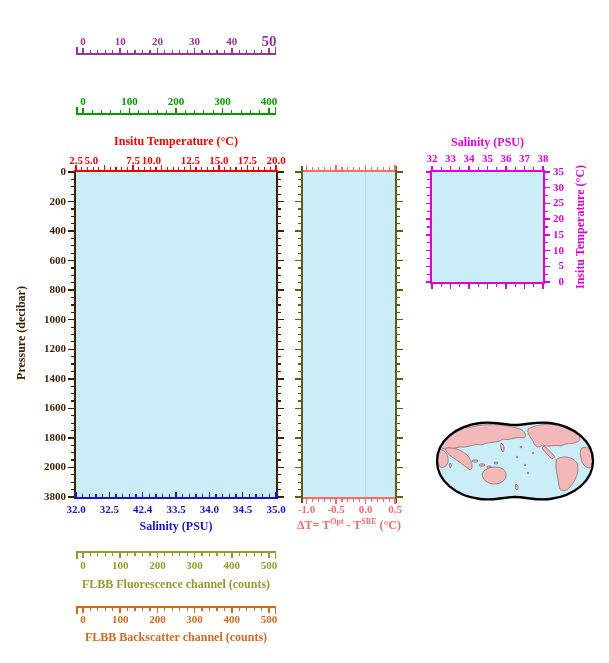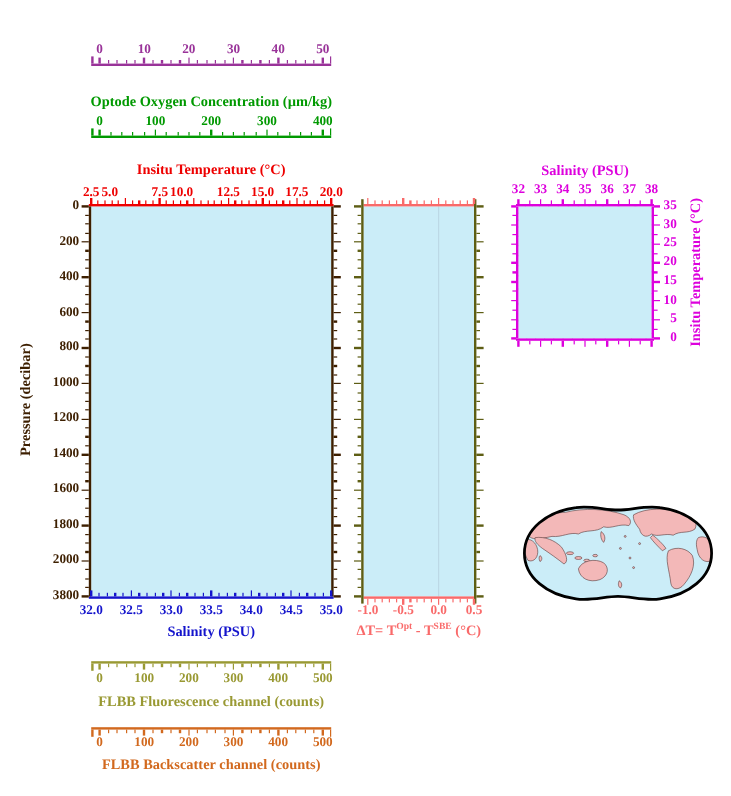--- a/index.html
+++ b/index.html
@@ -8,21 +8,20 @@
   .abs{position:absolute;}
   .ttl{font-weight:bold;font-size:12px;text-align:center;line-height:14px;white-space:nowrap;}
   .rot{transform:rotate(-90deg);transform-origin:center center;}
   sup{font-size:8px;line-height:0;}
 </style>
 </head>
 <body>
 
 <div id="page">
 
-  <div class="abs ttl" id="ttl-oxygen" style="left: 61px; top: 77px; width: 230px; color: rgb(0, 153, 0);">Optode Oxygen Concentration (µm/kg)</div>
   <div class="abs ttl" id="ttl-temp" style="left: 76px; top: 134px; width: 200px; color: rgb(238, 0, 0);">Insitu Temperature (°C)</div>
   <div class="abs ttl" id="ttl-sal" style="left: 76px; top: 519px; width: 200px; color: rgb(20, 20, 204);">Salinity (PSU)</div>
   <div class="abs ttl" id="ttl-fluor" style="left: 56px; top: 577px; width: 240px; color: rgb(153, 153, 51);">FLBB Fluorescence channel (counts)</div>
   <div class="abs ttl" id="ttl-back" style="left: 56px; top: 630px; width: 240px; color: rgb(210, 105, 30);">FLBB Backscatter channel (counts)</div>
   <div class="abs ttl" id="ttl-ts-sal" style="left: 432px; top: 135px; width: 111px; color: rgb(221, 0, 221);">Salinity (PSU)</div>
   <div class="abs ttl rot" id="ttl-pressure" style="left: -79px; top: 326px; width: 200px; color: rgb(61, 31, 0);">Pressure (decibar)</div>
   <div class="abs ttl rot" id="ttl-ts-temp" style="left: 477px; top: 220px; width: 205px; color: rgb(221, 0, 221);">Insitu Temperature (°C)</div>
 
   <div class="abs ttl" id="ttl-dt" style="left: 279px; top: 518px; width: 140px; color: rgb(249, 106, 106);">
     <span>ΔT= T</span><sup>Opt</sup><span> - T</span><sup>SBE</sup><span> (°C)</span>
@@ -123,21 +122,21 @@
     <div class="abs" style="left: 208.88px; top: 50px; width: 1.2px; height: 3px; background: rgb(153, 51, 153);"></div>
     <div class="abs" style="left: 216.32px; top: 50px; width: 1.2px; height: 3px; background: rgb(153, 51, 153);"></div>
     <div class="abs" style="left: 223.76px; top: 50px; width: 1.2px; height: 3px; background: rgb(153, 51, 153);"></div>
     <div class="abs" style="left: 231.05px; top: 48px; width: 1.5px; height: 5px; background: rgb(153, 51, 153);"></div>
     <div class="abs" style="left: 211.8px; top: 35px; width: 40px; color: rgb(153, 51, 153); text-align: center; font-size: 11px; font-weight: bold; line-height: 13px; white-space: nowrap;">40</div>
     <div class="abs" style="left: 238.64px; top: 50px; width: 1.2px; height: 3px; background: rgb(153, 51, 153);"></div>
     <div class="abs" style="left: 246.08px; top: 50px; width: 1.2px; height: 3px; background: rgb(153, 51, 153);"></div>
     <div class="abs" style="left: 253.52px; top: 50px; width: 1.2px; height: 3px; background: rgb(153, 51, 153);"></div>
     <div class="abs" style="left: 260.96px; top: 50px; width: 1.2px; height: 3px; background: rgb(153, 51, 153);"></div>
     <div class="abs" style="left: 268.25px; top: 48px; width: 1.5px; height: 5px; background: rgb(153, 51, 153);"></div>
-    <div class="abs" style="left: 249px; top: 35px; width: 40px; color: rgb(153, 51, 153); text-align: center; font-size: 11px; font-weight: bold; line-height: 13px; white-space: nowrap;">50</div>
+    <div class="abs" style="left: 249px; top: 35px; width: 40px; color: rgb(153, 51, 153); text-align: center; font-size: 15px; font-weight: bold; line-height: 13px; white-space: nowrap;">50</div>
     <div class="abs" style="left: 76px; top: 113px; width: 200px; height: 2px; background: rgb(0, 153, 0);"></div>
     <div class="abs" style="left: 76px; top: 107px; width: 1.5px; height: 6px; background: rgb(0, 153, 0);"></div>
     <div class="abs" style="left: 274.5px; top: 107px; width: 1.5px; height: 6px; background: rgb(0, 153, 0);"></div>
     <div class="abs" style="left: 82.25px; top: 108px; width: 1.5px; height: 5px; background: rgb(0, 153, 0);"></div>
     <div class="abs" style="left: 63px; top: 95px; width: 40px; color: rgb(0, 153, 0); text-align: center; font-size: 11px; font-weight: bold; line-height: 13px; white-space: nowrap;">0</div>
     <div class="abs" style="left: 91.7px; top: 110px; width: 1.2px; height: 3px; background: rgb(0, 153, 0);"></div>
     <div class="abs" style="left: 101px; top: 110px; width: 1.2px; height: 3px; background: rgb(0, 153, 0);"></div>
     <div class="abs" style="left: 110.3px; top: 110px; width: 1.2px; height: 3px; background: rgb(0, 153, 0);"></div>
     <div class="abs" style="left: 119.6px; top: 110px; width: 1.2px; height: 3px; background: rgb(0, 153, 0);"></div>
     <div class="abs" style="left: 128.75px; top: 108px; width: 1.5px; height: 5px; background: rgb(0, 153, 0);"></div>
@@ -285,21 +284,21 @@
     <div class="abs" style="left: 88.7333px; top: 494px; width: 1.2px; height: 3px; background: rgb(20, 20, 204);"></div>
     <div class="abs" style="left: 95.4px; top: 494px; width: 1.2px; height: 3px; background: rgb(20, 20, 204);"></div>
     <div class="abs" style="left: 102.067px; top: 494px; width: 1.2px; height: 3px; background: rgb(20, 20, 204);"></div>
     <div class="abs" style="left: 108.583px; top: 492px; width: 1.5px; height: 5px; background: rgb(20, 20, 204);"></div>
     <div class="abs" style="left: 89.3333px; top: 503px; width: 40px; color: rgb(20, 20, 204); text-align: center; font-size: 11px; font-weight: bold; line-height: 13px; white-space: nowrap;">32.5</div>
     <div class="abs" style="left: 115.4px; top: 494px; width: 1.2px; height: 3px; background: rgb(20, 20, 204);"></div>
     <div class="abs" style="left: 122.067px; top: 494px; width: 1.2px; height: 3px; background: rgb(20, 20, 204);"></div>
     <div class="abs" style="left: 128.733px; top: 494px; width: 1.2px; height: 3px; background: rgb(20, 20, 204);"></div>
     <div class="abs" style="left: 135.4px; top: 494px; width: 1.2px; height: 3px; background: rgb(20, 20, 204);"></div>
     <div class="abs" style="left: 141.917px; top: 492px; width: 1.5px; height: 5px; background: rgb(20, 20, 204);"></div>
-    <div class="abs" style="left: 122.667px; top: 503px; width: 40px; color: rgb(20, 20, 204); text-align: center; font-size: 11px; font-weight: bold; line-height: 13px; white-space: nowrap;">33.0</div>
+    <div class="abs" style="left: 122.667px; top: 503px; width: 40px; color: rgb(20, 20, 204); text-align: center; font-size: 11px; font-weight: bold; line-height: 13px; white-space: nowrap;">42.4</div>
     <div class="abs" style="left: 148.733px; top: 494px; width: 1.2px; height: 3px; background: rgb(20, 20, 204);"></div>
     <div class="abs" style="left: 155.4px; top: 494px; width: 1.2px; height: 3px; background: rgb(20, 20, 204);"></div>
     <div class="abs" style="left: 162.067px; top: 494px; width: 1.2px; height: 3px; background: rgb(20, 20, 204);"></div>
     <div class="abs" style="left: 168.733px; top: 494px; width: 1.2px; height: 3px; background: rgb(20, 20, 204);"></div>
     <div class="abs" style="left: 175.25px; top: 492px; width: 1.5px; height: 5px; background: rgb(20, 20, 204);"></div>
     <div class="abs" style="left: 156px; top: 503px; width: 40px; color: rgb(20, 20, 204); text-align: center; font-size: 11px; font-weight: bold; line-height: 13px; white-space: nowrap;">33.5</div>
     <div class="abs" style="left: 182.067px; top: 494px; width: 1.2px; height: 3px; background: rgb(20, 20, 204);"></div>
     <div class="abs" style="left: 188.733px; top: 494px; width: 1.2px; height: 3px; background: rgb(20, 20, 204);"></div>
     <div class="abs" style="left: 195.4px; top: 494px; width: 1.2px; height: 3px; background: rgb(20, 20, 204);"></div>
     <div class="abs" style="left: 202.067px; top: 494px; width: 1.2px; height: 3px; background: rgb(20, 20, 204);"></div>

